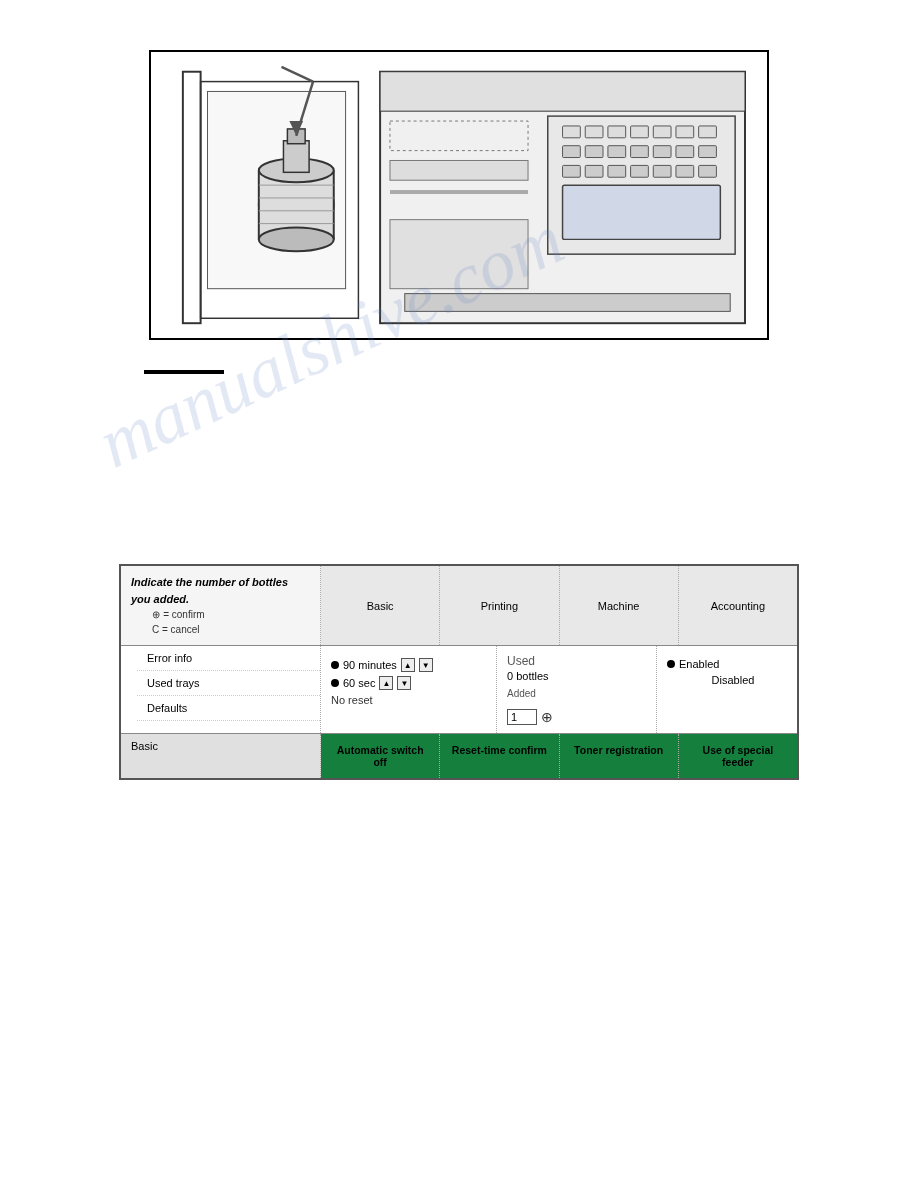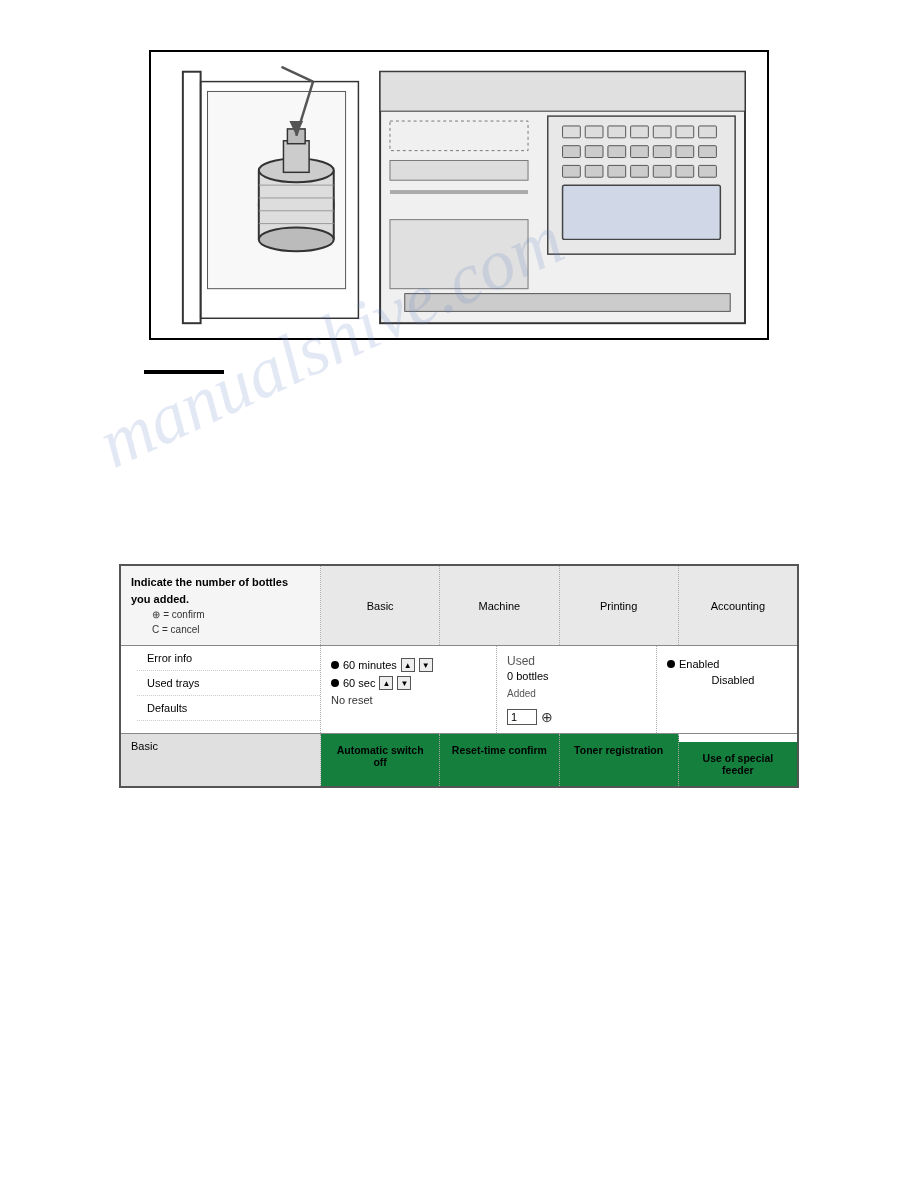--- a/index.html
+++ b/index.html
@@ -85,20 +85,21 @@
       padding: 8px 10px;
       border-right: 1px dotted #aaa;
       background: #f5f5f5;
       font-size: 11px;
       line-height: 1.5;
     }
 
     .ui-header-left .title {
       font-weight: bold;
       font-size: 11px;
+      font-style: italic;
     }
 
     .ui-header-left .subtitle {
       font-size: 10px;
       color: #333;
       margin-left: 21px;
     }
 
     .ui-tabs {
       display: flex;
@@ -253,21 +254,20 @@
       border-right: 1px dotted #aaa;
       font-size: 10.5px;
       font-weight: bold;
       background: #15803d;
       cursor: pointer;
       text-align: center;
     }
 
     .ui-bottom-tab:last-child {
       border-right: none;
-      margin-top: 8px;
     }
 
     .no-reset-row {
       margin-top: 4px;
       font-size: 11px;
       color: #333;
     }
   </style>
 </head>
 <body>
@@ -362,40 +362,40 @@
   <div class="ui-panel-top">
 
     <div class="ui-header-left">
       <div class="title">Indicate the number of bottles you added.</div>
       <div class="subtitle">⊕ = confirm</div>
       <div class="subtitle">C = cancel</div>
     </div>
 
     <div class="ui-tabs">
       <div class="ui-tab">Basic</div>
+      <div class="ui-tab">Printing</div>
       <div class="ui-tab">Machine</div>
-      <div class="ui-tab">Printing</div>
       <div class="ui-tab">Accounting</div>
     </div>
   </div>
 
   <div class="ui-content-row">
 
     <div class="ui-sidebar">
       <div class="ui-sidebar-item">Error info</div>
       <div class="ui-sidebar-item">Used trays</div>
       <div class="ui-sidebar-item">Defaults</div>
     </div>
 
     <div class="ui-main-content">
 
       <div class="ui-col-center">
         <div class="radio-row">
           <span class="radio-dot"></span>
-          <span>60 minutes</span>
+          <span>90 minutes</span>
           <span class="spinner-btn">▲</span>
           <span class="spinner-btn">▼</span>
         </div>
         <div class="radio-row">
           <span class="radio-dot"></span>
           <span>60 sec</span>
           <span class="spinner-btn">▲</span>
           <span class="spinner-btn">▼</span>
         </div>
         <div class="no-reset-row">No reset</div>

